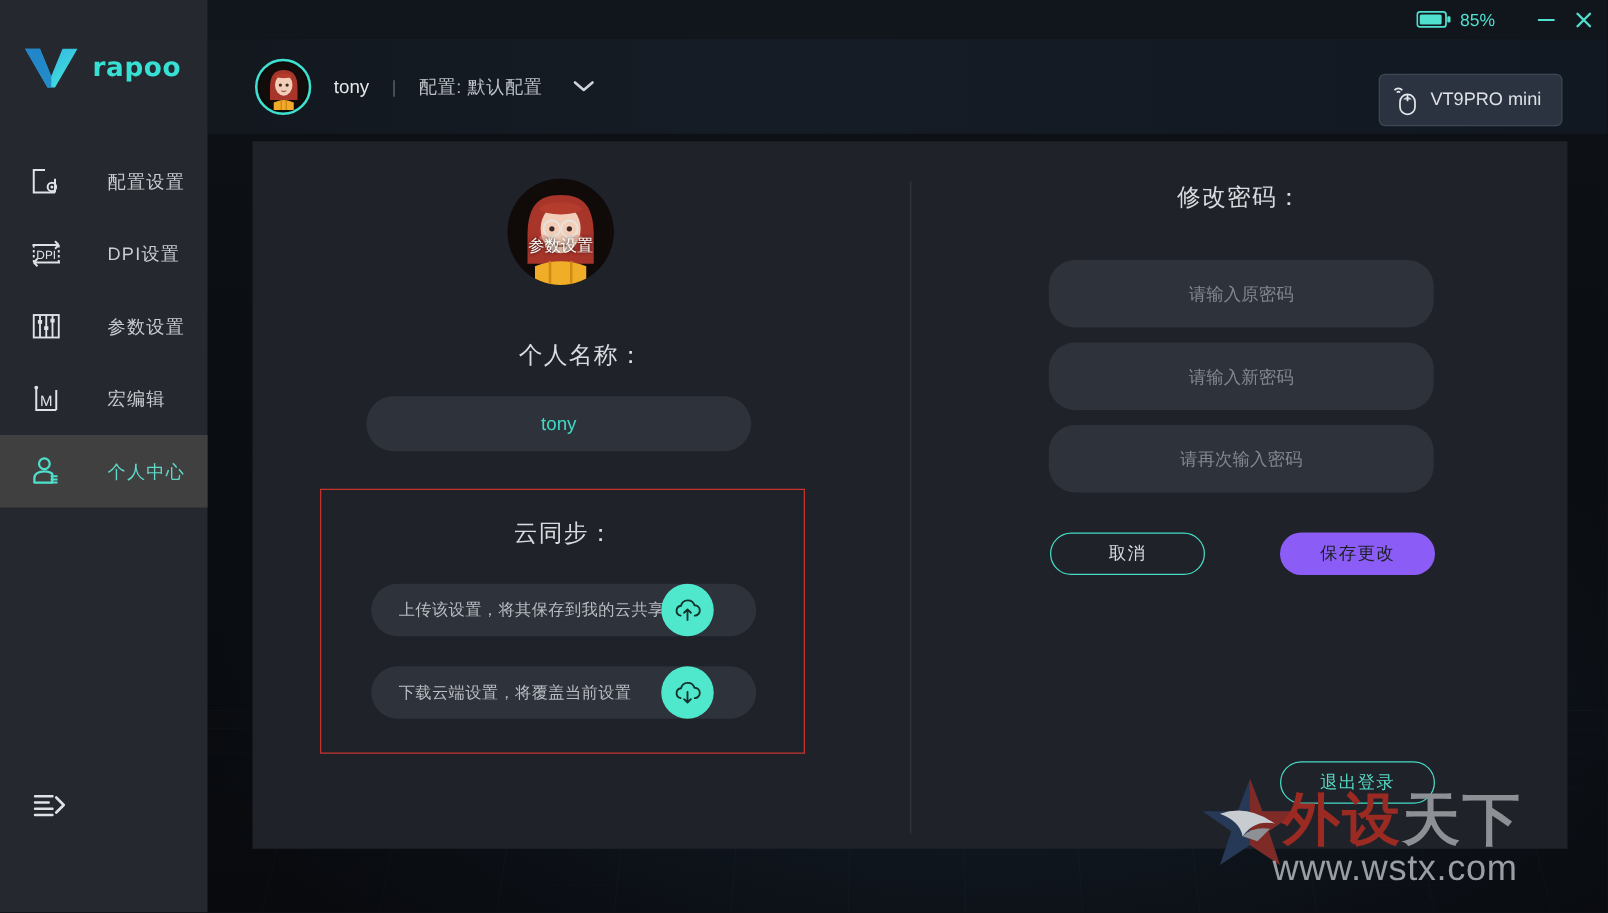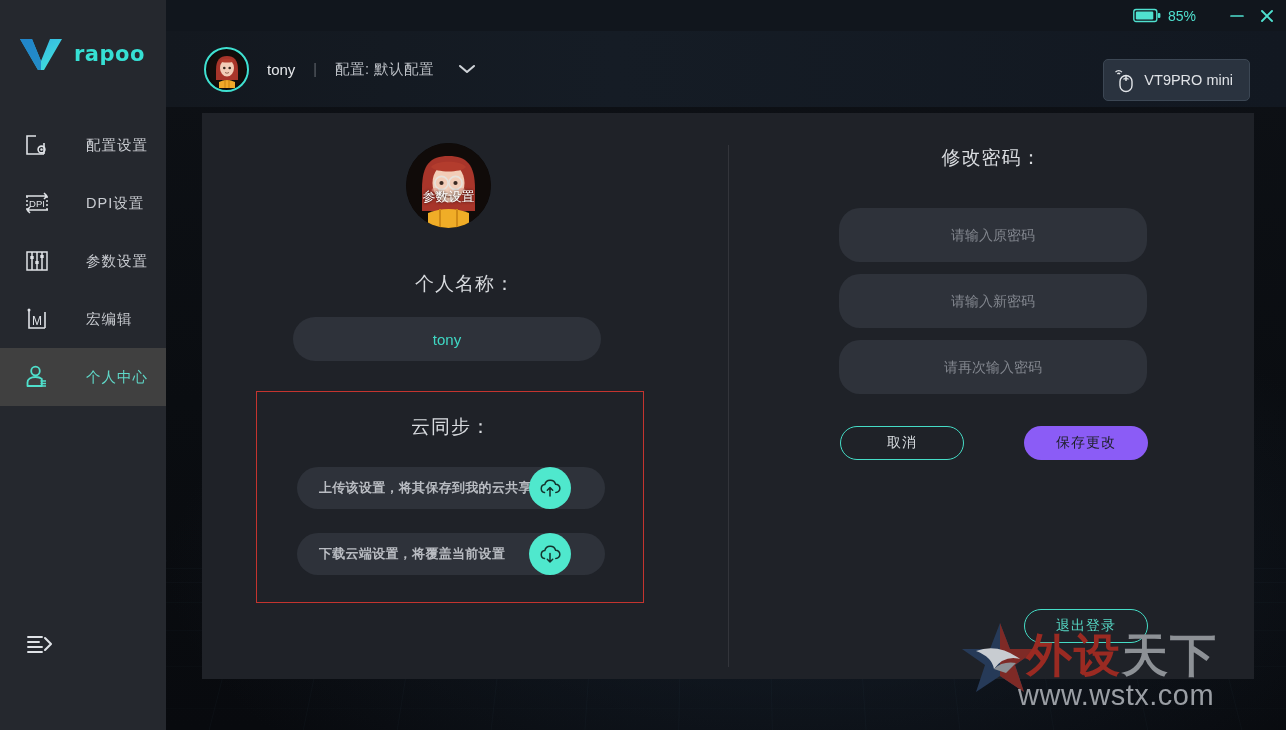--- a/index.html
+++ b/index.html
@@ -125,21 +125,21 @@
     font-family: "Liberation Sans", sans-serif; outline: none;
   }
   .cloud-box {
     position: absolute; left: 54px; top: 278px; width: 388px; height: 212px;
     border: 1px solid #c4342f;
   }
   .cloud-title { position: absolute; left: 0; top: 22px; width: 388px; }
   .sync-row {
     position: absolute; left: 40px; width: 308px; height: 42px;
     background: #2e323a; border-radius: 21px;
-    display: flex; align-items: center; padding-left: 22px; cursor: pointer; font-weight: bold;
+    display: flex; align-items: center; padding-left: 22px; cursor: pointer;
   }
   .sync-row.up { top: 75px; }
   .sync-row.down { top: 141px; }
   .sync-text { font-size: 13px; color: #b9bcc2; letter-spacing: .3px; }
   .sync-btn {
     position: absolute; left: 272px; width: 42px; height: 42px; border-radius: 50%;
     background: #4fe8cd; display: flex; align-items: center; justify-content: center;
     cursor: pointer;
   }
   .sync-btn.up { top: 75px; }

